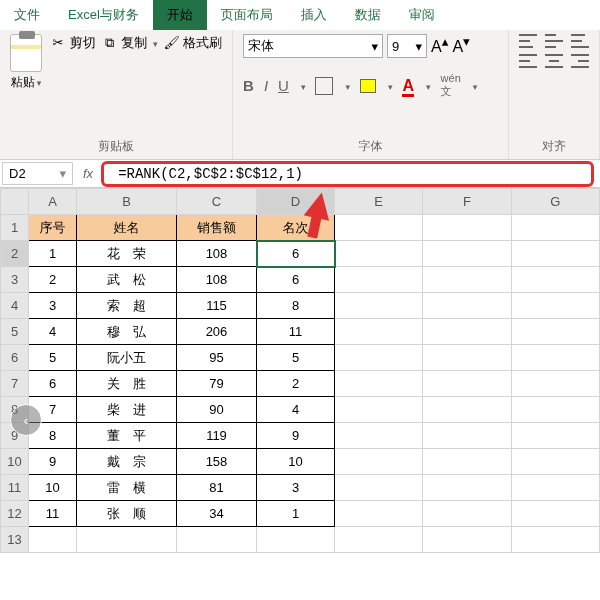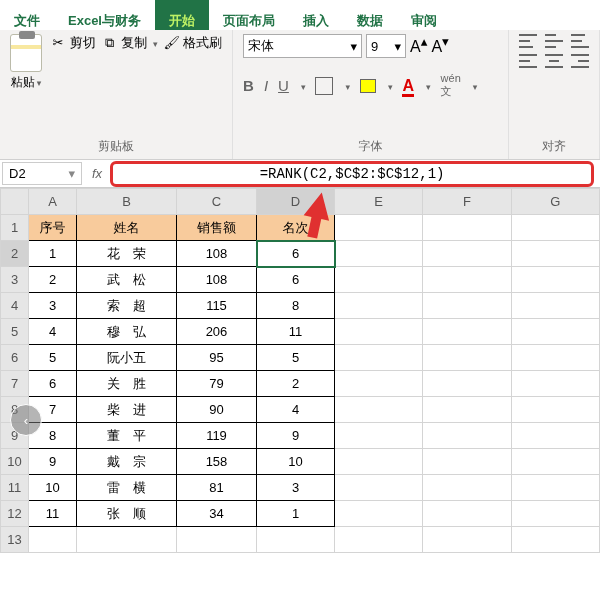--- a/index.html
+++ b/index.html
@@ -1,59 +1,59 @@
 <!DOCTYPE html>
 <html><head>
 <meta charset="utf-8">
 <style>
   * { box-sizing: border-box; margin: 0; padding: 0; }
   body { font-family: "Microsoft YaHei", sans-serif; font-size: 13px; background: #fff; width: 600px; height: 600px; overflow: hidden; }
   
   
   .tabs { display: flex; background: #fff; height: 30px; }
-  .tab { padding: 12px 14px; color: #217346; cursor: pointer; font-weight: bold; }
-  .tab.active { background: #217346; color: #bef264; }
+  .tab { padding: 6px 14px; color: #217346; cursor: pointer; }
+  .tab.active { background: #217346; color: #000000; }
   
   
   .ribbon { display: flex; background: #f3f2f1; border-bottom: 1px solid #d0d0d0; height: 130px; }
   .group { display: flex; flex-direction: column; padding: 4px 10px; border-right: 1px solid #e0e0e0; }
   .group-inner { display: flex; flex: 1; align-items: flex-start; gap: 8px; }
   .group-label { text-align: center; color: #666; font-size: 12px; padding-top: 4px; }
   
   .paste-btn { display: flex; flex-direction: column; align-items: center; gap: 2px; }
   .paste-icon { width: 32px; height: 38px; background: linear-gradient(#fff 0 10px, #f8e8a0 10px 14px, #fff 14px); border: 1px solid #bba; border-radius: 3px; position: relative; }
   .paste-icon::before { content:""; position:absolute; top:-4px; left:8px; width:16px; height:8px; background:#888; border-radius:2px; }
   .paste-sub { font-size: 12px; }
   .chev-down::after { content: "▾"; font-size: 9px; margin-left: 2px; color:#666; }
   
   .cut-copy { display: flex; flex-direction: row; gap: 6px; font-size: 13px; }
   .ico { display: inline-block; width: 16px; text-align: center; }
   
   .font-select { display: flex; gap: 4px; margin-bottom: 6px; }
   .combo { border: 1px solid #ababab; background: #fff; font-size: 13px; padding: 2px 4px; display:flex; justify-content:space-between; align-items:center; }
-  .font-name { width: 119px; }
+  .font-name { width: 140px; }
   .font-size { width: 40px; }
   .font-row { display: flex; gap: 10px; align-items: center; color:#666; }
   .fbtn { font-size: 15px; cursor:pointer; }
   .aa { font-size: 16px; }
   .bdr { display:inline-block; width:18px; height:18px; border:1px solid #666; }
   .fill-sw { display:inline-block; width:16px; height:14px; background:#ffff00; border:1px solid #666; }
   .font-a { color:#d00; font-weight:bold; font-size:16px; position:relative; }
   .font-a::after { content:""; position:absolute; left:0; right:0; bottom:-2px; height:3px; background:#d00; }
   
   .align-grp { display:flex; flex-direction:column; gap:6px; align-items:center; color:#666; }
   .align-row { display:flex; gap:8px; }
   .aln { width:18px; height:14px; display:flex; flex-direction:column; justify-content:space-between; }
   .aln span { height:2px; background:#666; }
   
   
   .fbar { display:flex; align-items:center; border-bottom:1px solid #ccc; height:28px; }
-  .namebox { width:80px; border:1px solid #ccc; padding:3px 6px; margin:2px; display:flex; justify-content:space-between; }
+  .namebox { width:71px; border:1px solid #ccc; padding:3px 6px; margin:2px; display:flex; justify-content:space-between; }
   .fx { padding:0 8px; font-style:italic; color:#666; }
-  .formula-box { flex:1; border:3px solid #e03030; border-radius:6px; padding:2px 14px; margin:2px 6px 2px 0; font-family: "Courier New", monospace; font-size:14px; position:relative;text-align:center; }
+  .formula-box { flex:1; border:3px solid #e03030; border-radius:6px; padding:2px 14px; margin:2px 6px 2px 0; font-family: "Courier New", monospace; font-size:14px; position:relative; }
   
   
   .sheet { position: relative; }
   table.grid { border-collapse: collapse; width: 100%; table-layout: fixed; }
   .grid th, .grid td { border: 1px solid #d4d4d4; height: 26px; font-size: 13px; text-align: center; font-weight: normal; }
   .grid th { background: #e6e6e6; color:#555; }
   .rowh { width: 28px; background:#e6e6e6; color:#555; }
   .colA { width:48px; } .colB { width:100px; } .colC { width:80px; } .colD { width:78px; }
   
   .data { border:1px solid #000 !important; }

